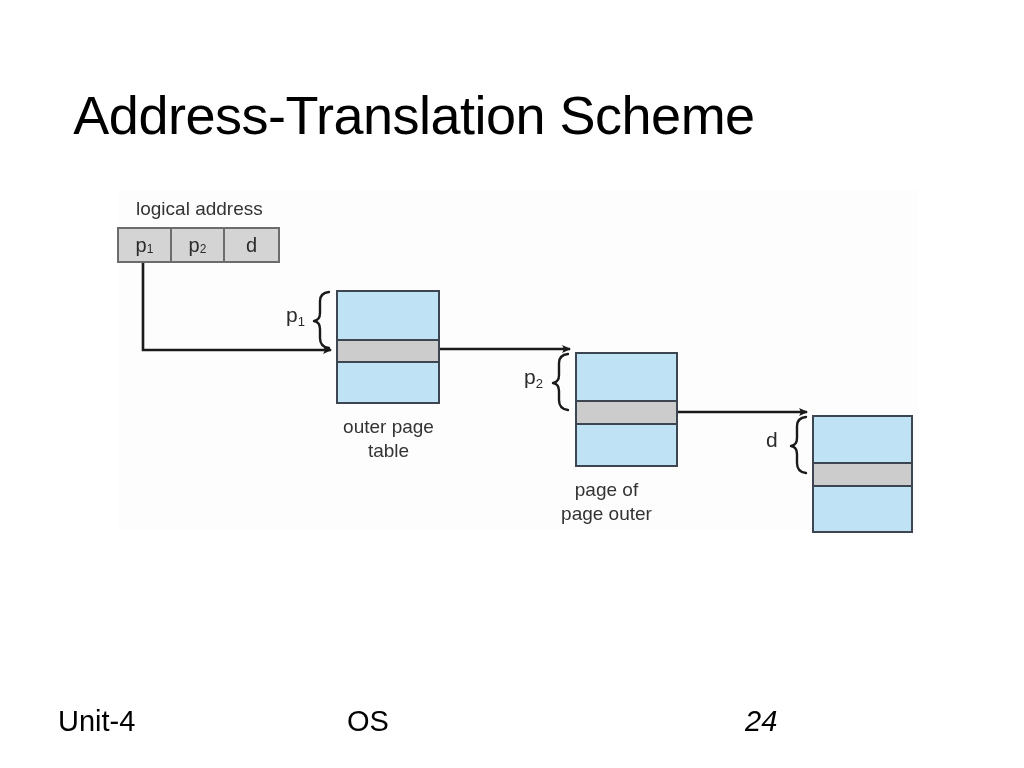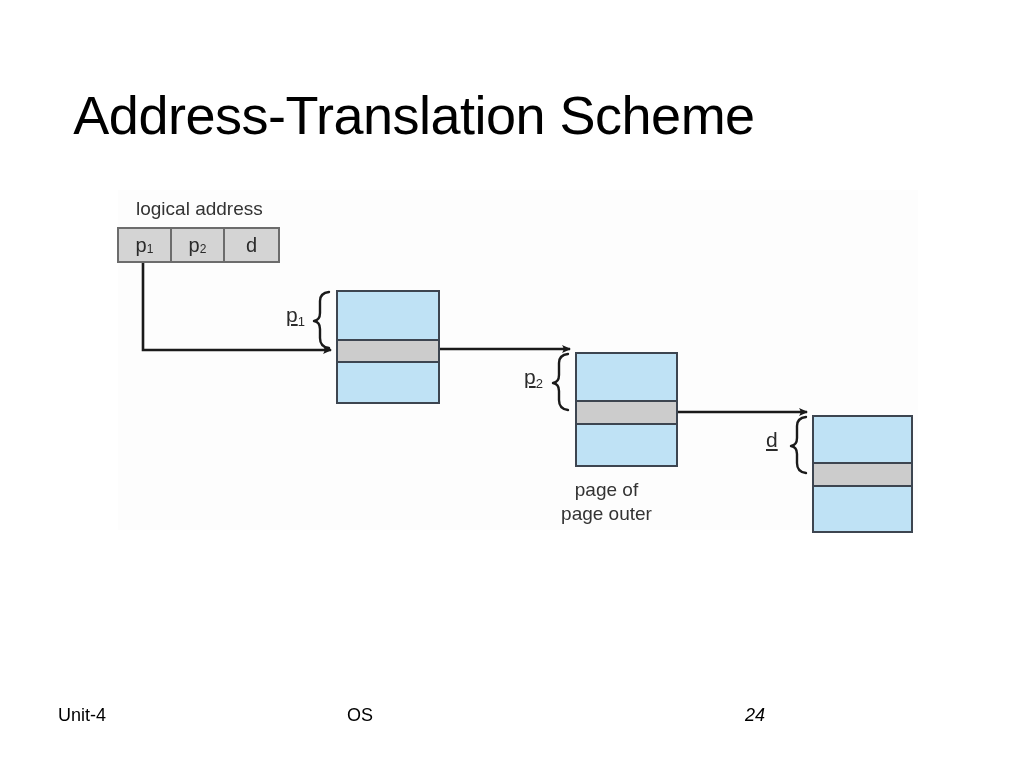--- a/index.html
+++ b/index.html
@@ -125,37 +125,36 @@
   }
   #outer-page-table-caption { left: 306px; top: 415px; width: 165px; }
   #page-of-page-table-caption { left: 524px; top: 478px; width: 165px; }
 
   
   .brace-label {
     position: absolute;
     font-size: 21px;
     color: #2b2b2b;
     white-space: nowrap;
-    text-decoration: underline;
   }
   .brace-label sub {
     font-size: 13px;
     vertical-align: baseline;
     position: relative;
     top: 4px;
   }
   #p1-label { left: 286px; top: 303px; }
   #p2-label { left: 524px; top: 365px; text-align: right; }
   #d-label  { left: 766px; top: 428px; }
 
   
   .footer-text {
     position: absolute;
     top: 705px;
-    font-size: 18px;
+    font-size: 29px;
     color: #000000;
     white-space: nowrap;
   }
   #footer-left   { left: 58px; }
   #footer-center { left: 347px; }
   #footer-right  { left: 745px; font-style: italic; }
 
   svg { overflow: visible; }
 </style>
 </head>
@@ -215,20 +214,24 @@
     </div>
     <div class="addr-cell">
       <span>d</span>
         <sub></sub>
     </div>
   </div>
 
   <div class="mem-box" id="outer-page-table-box">
     <div class="band"></div>
   </div>
+  <div class="box-caption" id="outer-page-table-caption">
+    <div>outer page</div>
+    <div>table</div>
+  </div>
   <div class="brace-label" id="p1-label">
     <span>p</span><sub>1</sub>
   </div>
 
   <div class="mem-box" id="page-of-page-table-box">
     <div class="band"></div>
   </div>
   <div class="box-caption" id="page-of-page-table-caption">
     <div>page of</div>
     <div>page outer</div>

